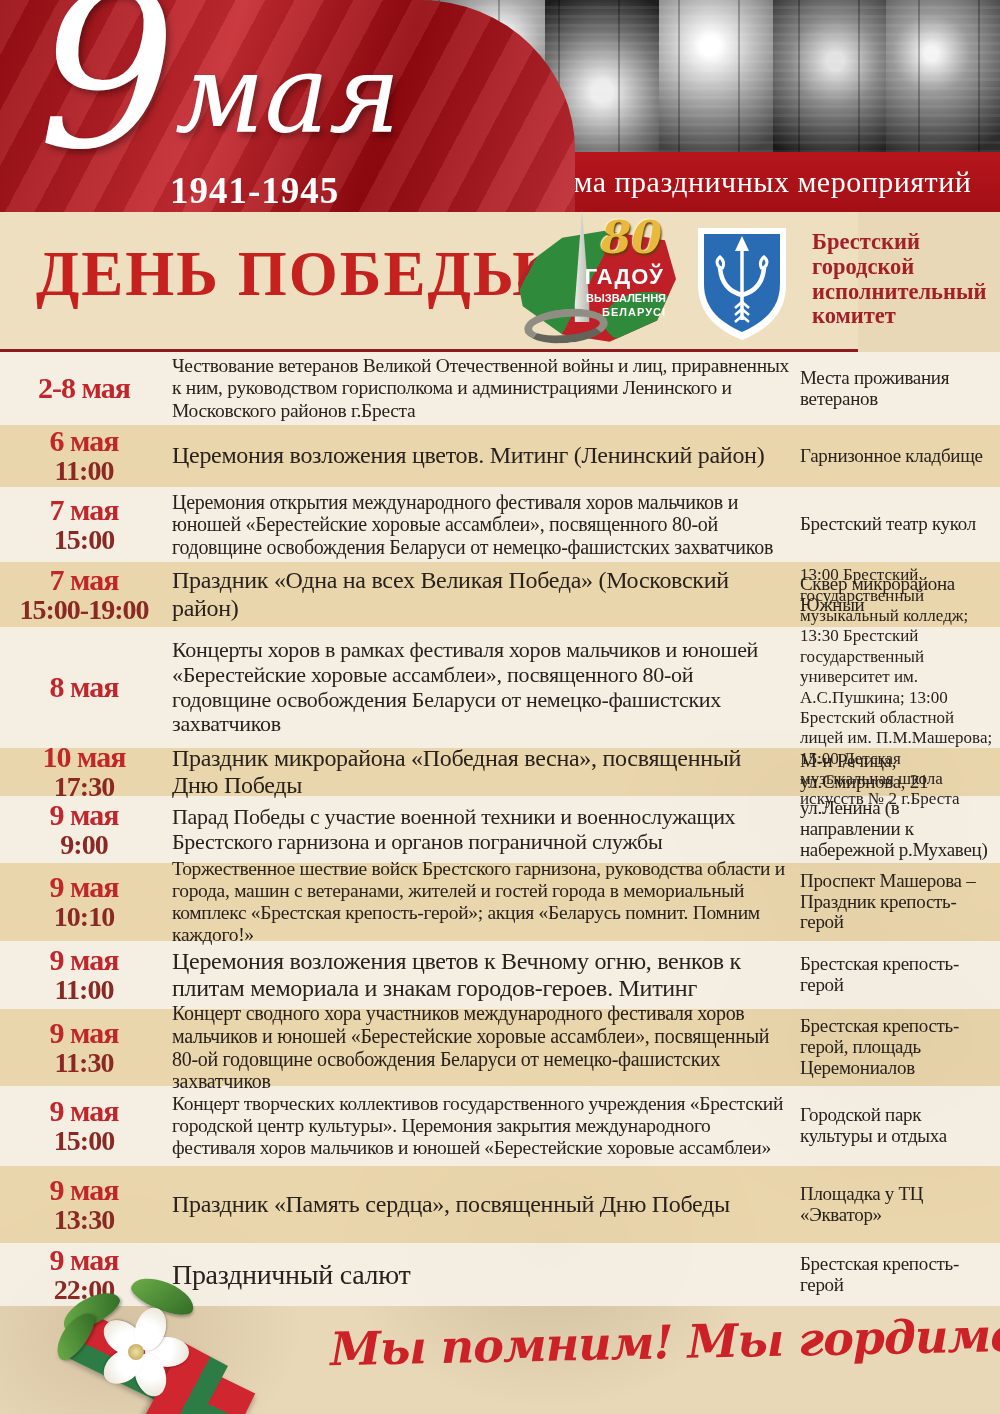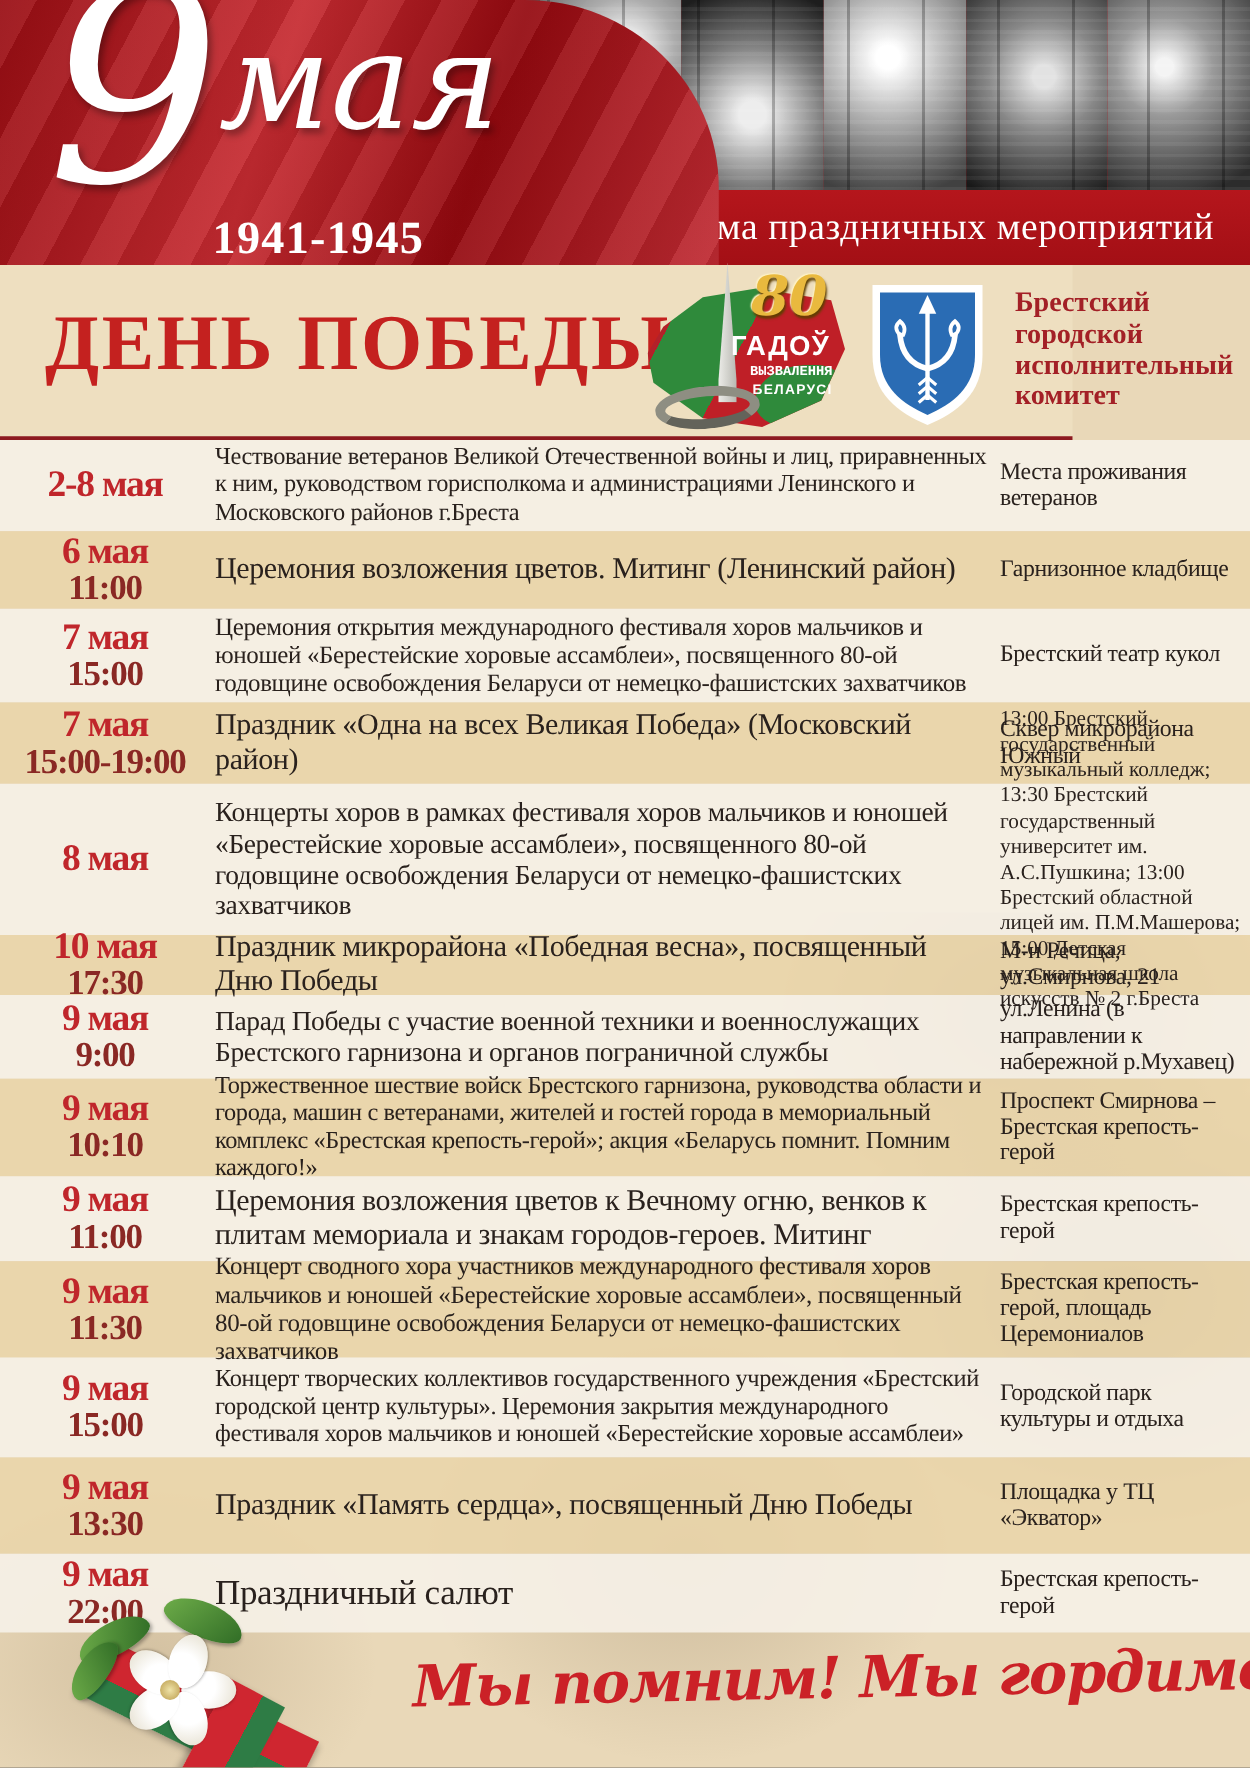--- a/index.html
+++ b/index.html
@@ -27,21 +27,21 @@
     display:flex; align-items:center; }
   .program-bar span{ display:block; width:100%; padding-left:430px; text-align:center;
     color:#fff; font-size:30px; letter-spacing:.5px; }
   .red-curve{ position:absolute; left:0; top:0; width:575px; height:212px; z-index:4;
     background:linear-gradient(108deg,#990d13 0%,#c62b31 38%,#94090f 66%,#c02b33 100%);
     border-top-right-radius:155px 150px; }
   .red-curve::before{ content:""; position:absolute; inset:0; border-top-right-radius:155px 150px;
     background:repeating-linear-gradient(118deg, rgba(255,255,255,.07) 0 26px, rgba(0,0,0,.07) 26px 52px); }
   .big-day{ position:absolute; left:38px; top:-38px; color:#fff; font-family:"DejaVu Serif",serif;
     font-style:italic; font-size:218px; line-height:1; text-shadow:3px 4px 6px rgba(0,0,0,.35); }
-  .big-month{ position:absolute; left:175px; top:12px; color:#fff; font-family:"DejaVu Serif",serif;
+  .big-month{ position:absolute; left:175px; top:40px; color:#fff; font-family:"DejaVu Serif",serif;
     font-style:italic; font-size:108px; line-height:1; text-shadow:3px 4px 6px rgba(0,0,0,.35); }
   .years{ position:absolute; left:170px; top:150px; color:#fff; font-weight:bold;
     font-size:37px; letter-spacing:1px;margin-top:19px; }
 
   
   .title-band{ position:absolute; left:0; top:212px; width:858px; height:140px;
     background:#eedfc0; border-bottom:3px solid #8d1a1f; z-index:5; }
   .victory-title{ position:absolute; left:36px; top:26px; color:#c4211f;
     font-size:63px; font-weight:bold; letter-spacing:2px; }
   
@@ -56,21 +56,21 @@
     clip-path:polygon(50% 0,80% 84%,80% 100%,20% 100%,20% 84%); z-index:2; }
   .wreath{ position:absolute; left:6px; bottom:6px; width:84px; height:34px;
     border:8px solid #8e8e82; border-bottom-color:#63635a; border-radius:50%;
     transform:rotate(-5deg); z-index:3; }
   .em-80{ position:absolute; right:14px; top:-4px; font-family:"DejaVu Serif",serif;
     font-weight:bold; font-style:italic; font-size:44px; color:#e9b93e;
     text-shadow:1px 2px 2px #5e3f00, -1px -1px 1px #fff3c4; z-index:4; }
   .em-w1{ position:absolute; right:12px; top:48px; color:#fff; font-weight:bold;
     font-size:22px; letter-spacing:1px; z-index:4; font-family:"Liberation Sans",sans-serif; }
   .em-w2{ position:absolute; right:10px; top:76px; color:#fff; font-weight:bold;
-    font-size:11px; z-index:4; font-family:Liberation Mono, monospace; }
+    font-size:11px; z-index:4; font-family:Liberation Sans, sans-serif; }
   .em-w3{ position:absolute; right:10px; top:90px; color:#fff; font-weight:bold;
     font-size:11px; letter-spacing:1px; z-index:4; font-family:"Liberation Sans",sans-serif; }
   .coat{ position:absolute; left:688px; top:12px; width:108px; height:120px; }
   .committee{ position:absolute; left:812px; top:18px; width:182px; color:#a32026;
     font-weight:bold; font-size:22.5px; line-height:1.1; }
 
   
   .texture{ position:absolute; left:0; top:730px; width:1000px; height:684px; z-index:5;
     background:
       radial-gradient(ellipse 280px 220px at 82% 12%, rgba(70,55,40,.25), transparent 70%),
@@ -268,21 +268,21 @@
 
     <div class="row tan r8">
       <div class="cell date-cell">
         <div class="d">9 мая</div>
         <div class="t">10:10</div>
       </div>
       <div class="cell event-cell f19">
           <p>Торжественное шествие войск Брестского гарнизона, руководства области и города, машин с ветеранами, жителей и гостей города в мемориальный комплекс «Брестская крепость-герой»; акция «Беларусь помнит. Помним каждого!»</p>
         </div>
       <div class="cell loc-cell">
-          <p>Проспект Смирнова – Брестская крепость-герой</p>
+          <p>Проспект Машерова – Праздник крепость-герой</p>
         </div>
     </div>
 
     <div class="row light r9">
       <div class="cell date-cell">
         <div class="d">9 мая</div>
         <div class="t">11:00</div>
       </div>
       <div class="cell event-cell f24">
           <p>Церемония возложения цветов к Вечному огню, венков к плитам мемориала и знакам городов-героев. Митинг</p>

